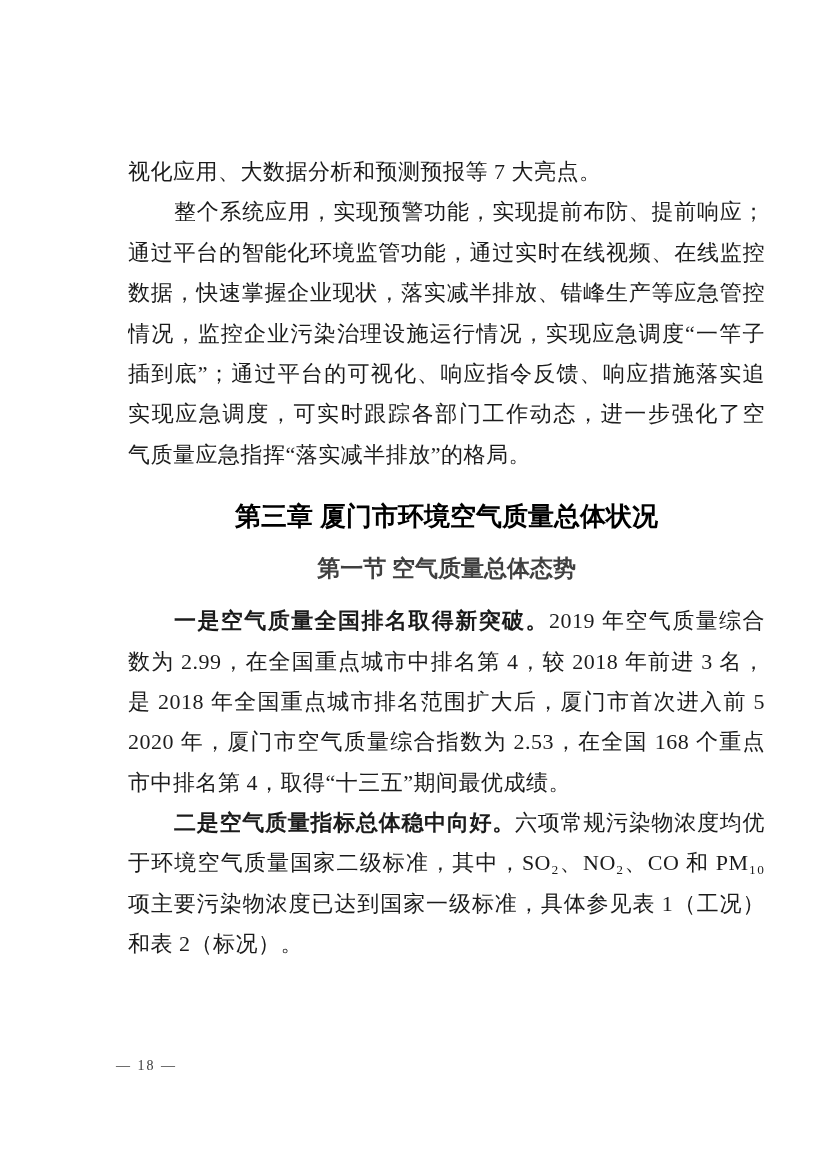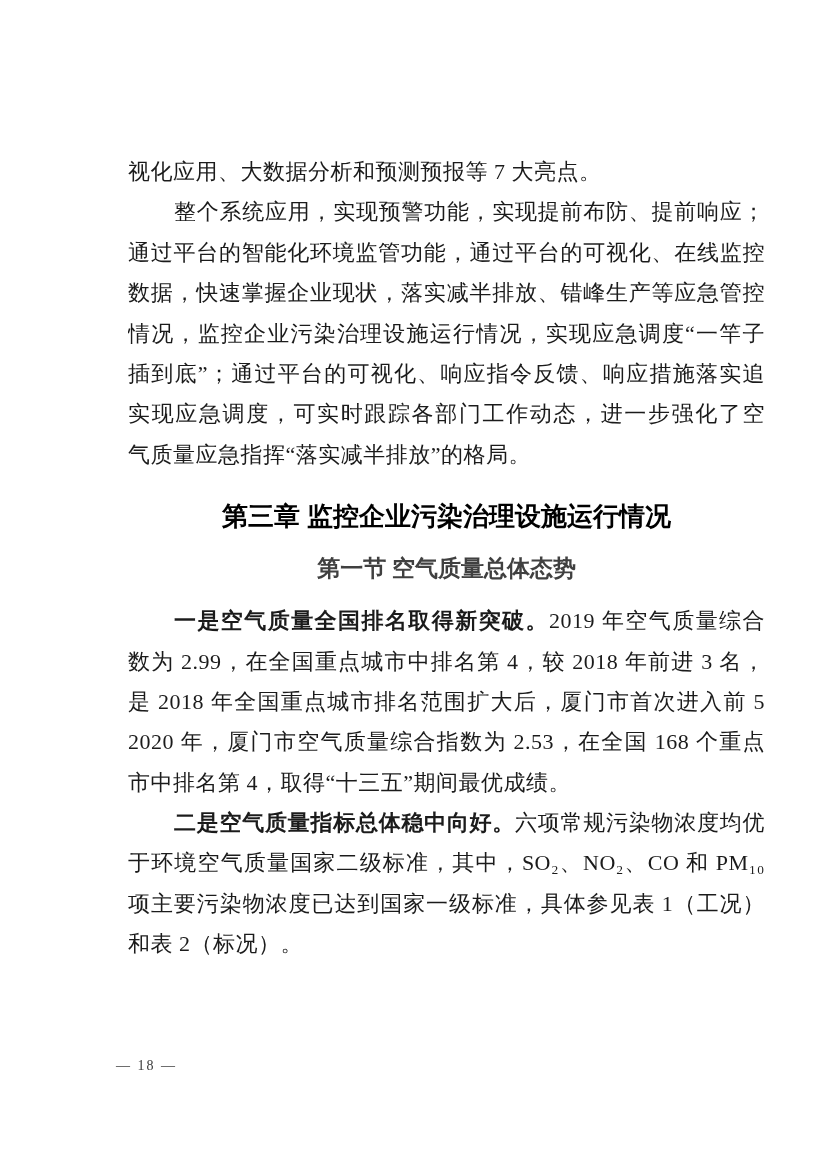--- a/index.html
+++ b/index.html
@@ -72,29 +72,29 @@
 <body>
 
 <div class="page">
   <div class="content">
     <div id="pg-top">
         <div>
           <div class="line">视化应用、大数据分析和预测预报等 7 大亮点。</div>
         </div>
         <div>
           <div class="line just ind">整个系统应用，实现预警功能，实现提前布防、提前响应；</div>
-          <div class="line just">通过平台的智能化环境监管功能，通过平台的可视化、在线监控</div>
+          <div class="line just">通过平台的智能化环境监管功能，通过实时在线视频、在线监控</div>
           <div class="line just">数据，快速掌握企业现状，落实减半排放、错峰生产等应急管控</div>
           <div class="line just">情况，监控企业污染治理设施运行情况，实现应急调度“一竿子</div>
           <div class="line just">插到底”；通过平台的可视化、响应指令反馈、响应措施落实追踪、</div>
           <div class="line just">实现应急调度，可实时跟踪各部门工作动态，进一步强化了空</div>
           <div class="line">气质量应急指挥“落实减半排放”的格局。</div>
         </div>
       </div>
-    <h1 class="chapter">第三章 监控企业污染治理设施运行情况</h1>
+    <h1 class="chapter">第三章 厦门市环境空气质量总体状况</h1>
     <h2 class="section">第一节 空气质量总体态势</h2>
     <div id="pg-bottom">
         <div>
           <div class="line just ind"><span class="lead">一是空气质量全国排名取得新突破。</span>2019 年空气质量综合指</div>
           <div class="line just">数为 2.99，在全国重点城市中排名第 4，较 2018 年前进 3 名，这</div>
           <div class="line just">是 2018 年全国重点城市排名范围扩大后，厦门市首次进入前 5 名。</div>
           <div class="line just">2020 年，厦门市空气质量综合指数为 2.53，在全国 168 个重点城</div>
           <div class="line">市中排名第 4，取得“十三五”期间最优成绩。</div>
         </div>
         <div>

